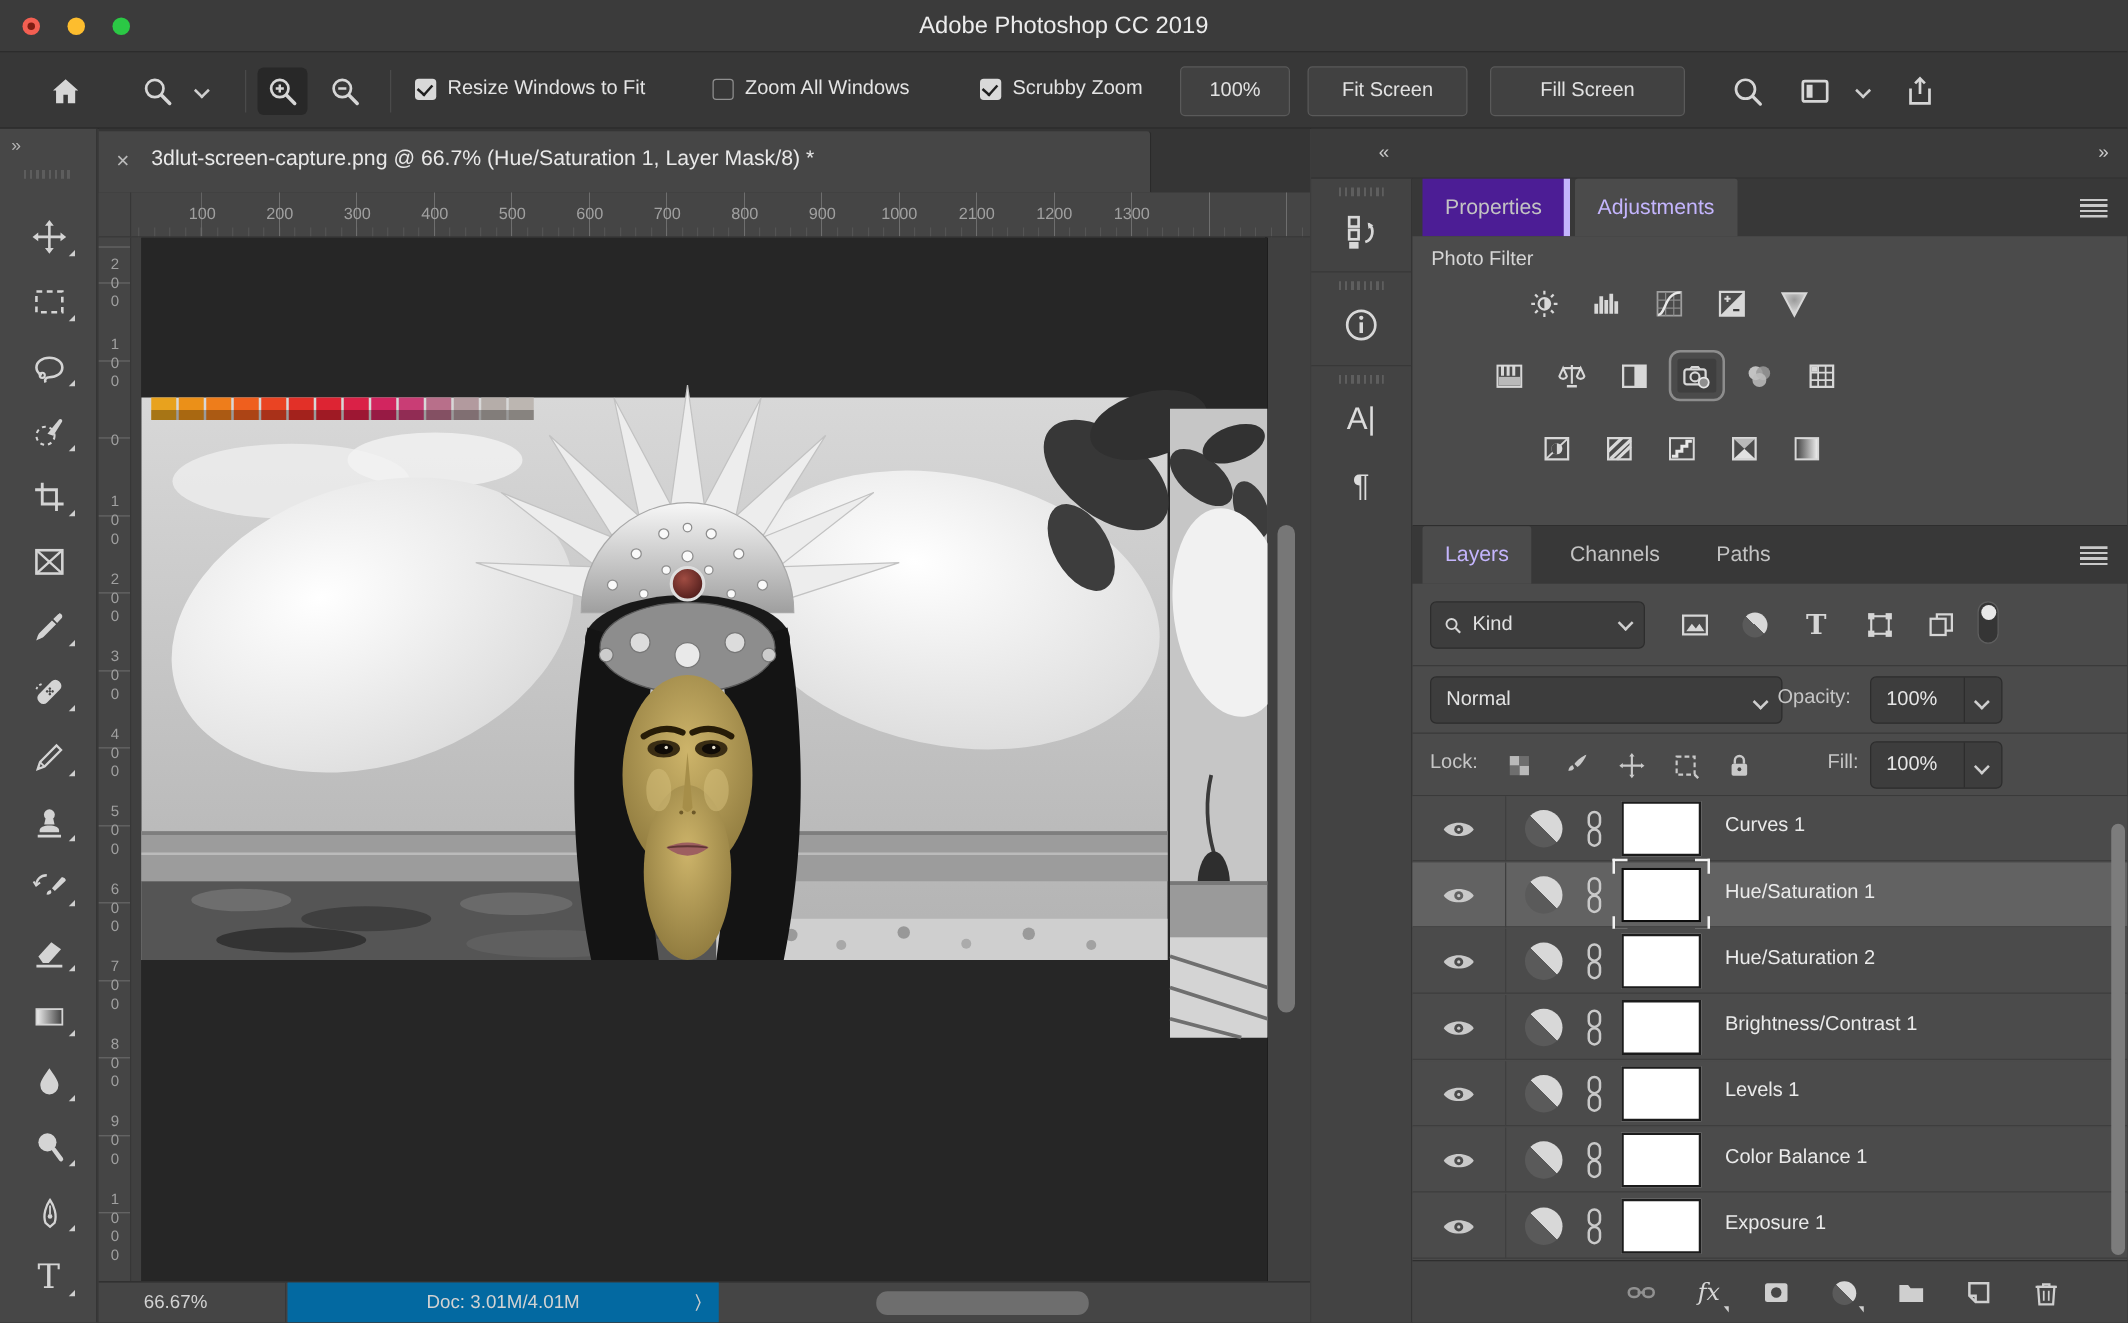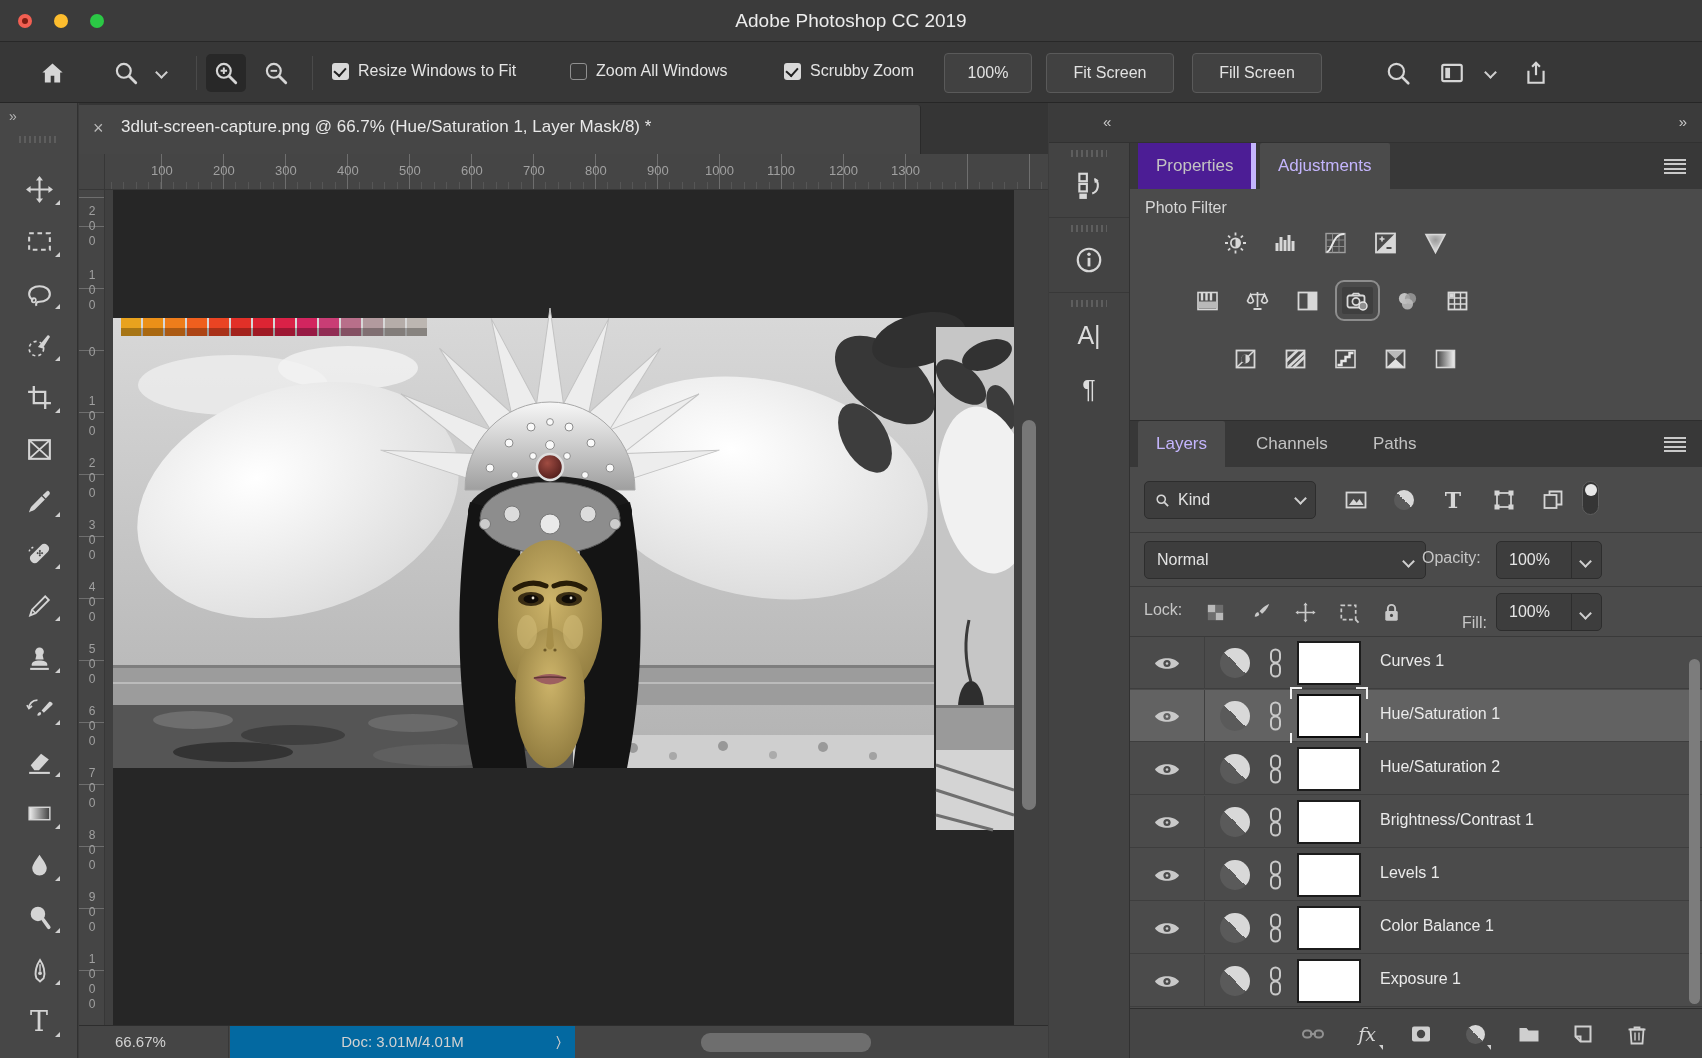--- a/index.html
+++ b/index.html
@@ -105,21 +105,21 @@
   #blendsel { position:absolute; left:14px; top:8px; width:282px; height:38px; background:#3d3d3d; border:1px solid #2d2d2d; border-radius:5px; line-height:36px; padding:0 12px; color:#e2e2e2; }
   #blendsel .chev { position:absolute; right:12px; top:15px; }
   #blendrow .oplabel { position:absolute; left:292px; top:16px; color:#c6c6c6; }
   .valbox { position:absolute; width:106px; height:38px; background:#3d3d3d; border:1px solid #2d2d2d; border-radius:5px; color:#e6e6e6; }
   .valbox .v { position:absolute; left:12px; top:9px; }
   .valbox .dd { position:absolute; right:0; top:0; width:30px; height:100%; border-left:1px solid #2d2d2d; }
   .valbox .dd .chev { position:absolute; left:9px; top:15px; }
 
   #lockrow { position:absolute; left:0; top:120px; width:100%; height:50px; border-bottom:1px solid #3a3a3a; font-size:16px; }
   #lockrow .locklabel { position:absolute; left:14px; top:14px; color:#c6c6c6; }
-  #lockrow .filllabel { position:absolute; left:332px; top:14px; color:#c6c6c6;margin-top:13px; }
+  #lockrow .filllabel { position:absolute; left:332px; top:14px; color:#c6c6c6; }
   .lock-ic { position:absolute; top:12px; width:26px; height:26px; display:flex; align-items:center; justify-content:center; }
   .lock-ic svg { width:23px; height:23px; }
 
   #layerlist { position:absolute; left:0; top:170px; width:100%; bottom:50px; background:#4b4b4b; }
   .lrow { position:absolute; left:0; width:100%; height:52px; background:#4b4b4b; border-bottom:1px solid #3e3e3e; }
   .lrow.sel { background:#626262; }
   .leye { position:absolute; left:0; top:0; width:75px; height:52px; border-right:1px solid #3f3f3f; display:flex; align-items:center; justify-content:center; }
   .leye svg { width:26px; height:17px; }
   .lthumb { position:absolute; left:90px; top:11px; width:30px; height:30px; border-radius:50%; background:linear-gradient(45deg,#5a5a5a 0 50%,#d8d8d8 50% 100%); }
   .lchain { position:absolute; left:139px; top:11px; width:13px; height:30px; }
@@ -185,21 +185,21 @@
   <label class="cbx unchecked" style="left:570px">
     <span class="box"></span>
     <span>Zoom All Windows</span>
   </label>
   <label class="cbx checked" style="left:784px">
     <span class="box"></span>
     <span>Scrubby Zoom</span>
   </label>
   <div class="optbtn" style="left:944px;width:88px">100%</div>
   <div class="optbtn" style="left:1046px;width:128px">Fit Screen</div>
-  <div class="optbtn" style="left:1192px;width:130px">Fill Screen</div>
+  <div class="optbtn" style="left:1192px;width:156px">Fill Screen</div>
   <div class="toolbtn" style="left:1378px">
     <svg viewBox="0 0 24 24" width="26" height="26">
         <circle cx="10.5" cy="10.5" r="7" fill="none" stroke="#d6d6d6" stroke-width="2"></circle>
         <line x1="16" y1="16" x2="21.5" y2="21.5" stroke="#d6d6d6" stroke-width="2.4" stroke-linecap="round"></line>
       </svg>
   </div>
   <div class="toolbtn" style="left:1432px">
     <svg viewBox="0 0 24 24" width="26" height="26">
         <rect x="3" y="4.5" width="18" height="15" rx="1.5" fill="none" stroke="#d6d6d6" stroke-width="2"></rect>
         <rect x="5.8" y="7.2" width="4.4" height="9.6" fill="#d6d6d6"></rect>
@@ -349,21 +349,21 @@
       <span style="left:46px">100</span>
         <span style="left:108px">200</span>
       <span style="left:170px">300</span>
         <span style="left:232px">400</span>
       <span style="left:294px">500</span>
         <span style="left:356px">600</span>
       <span style="left:418px">700</span>
         <span style="left:480px">800</span>
       <span style="left:542px">900</span>
         <span style="left:600px">1000</span>
-      <span style="left:662px">1100</span>
+      <span style="left:662px">2100</span>
         <span style="left:724px">1200</span>
       <span style="left:786px">1300</span>
     </div>
   </div>
   <div id="vruler">
     <span style="top:14px">200</span>
       <span style="top:78px">100</span>
     <span style="top:155px">0</span>
       <span style="top:204px">100</span>
     <span style="top:266px">200</span>

